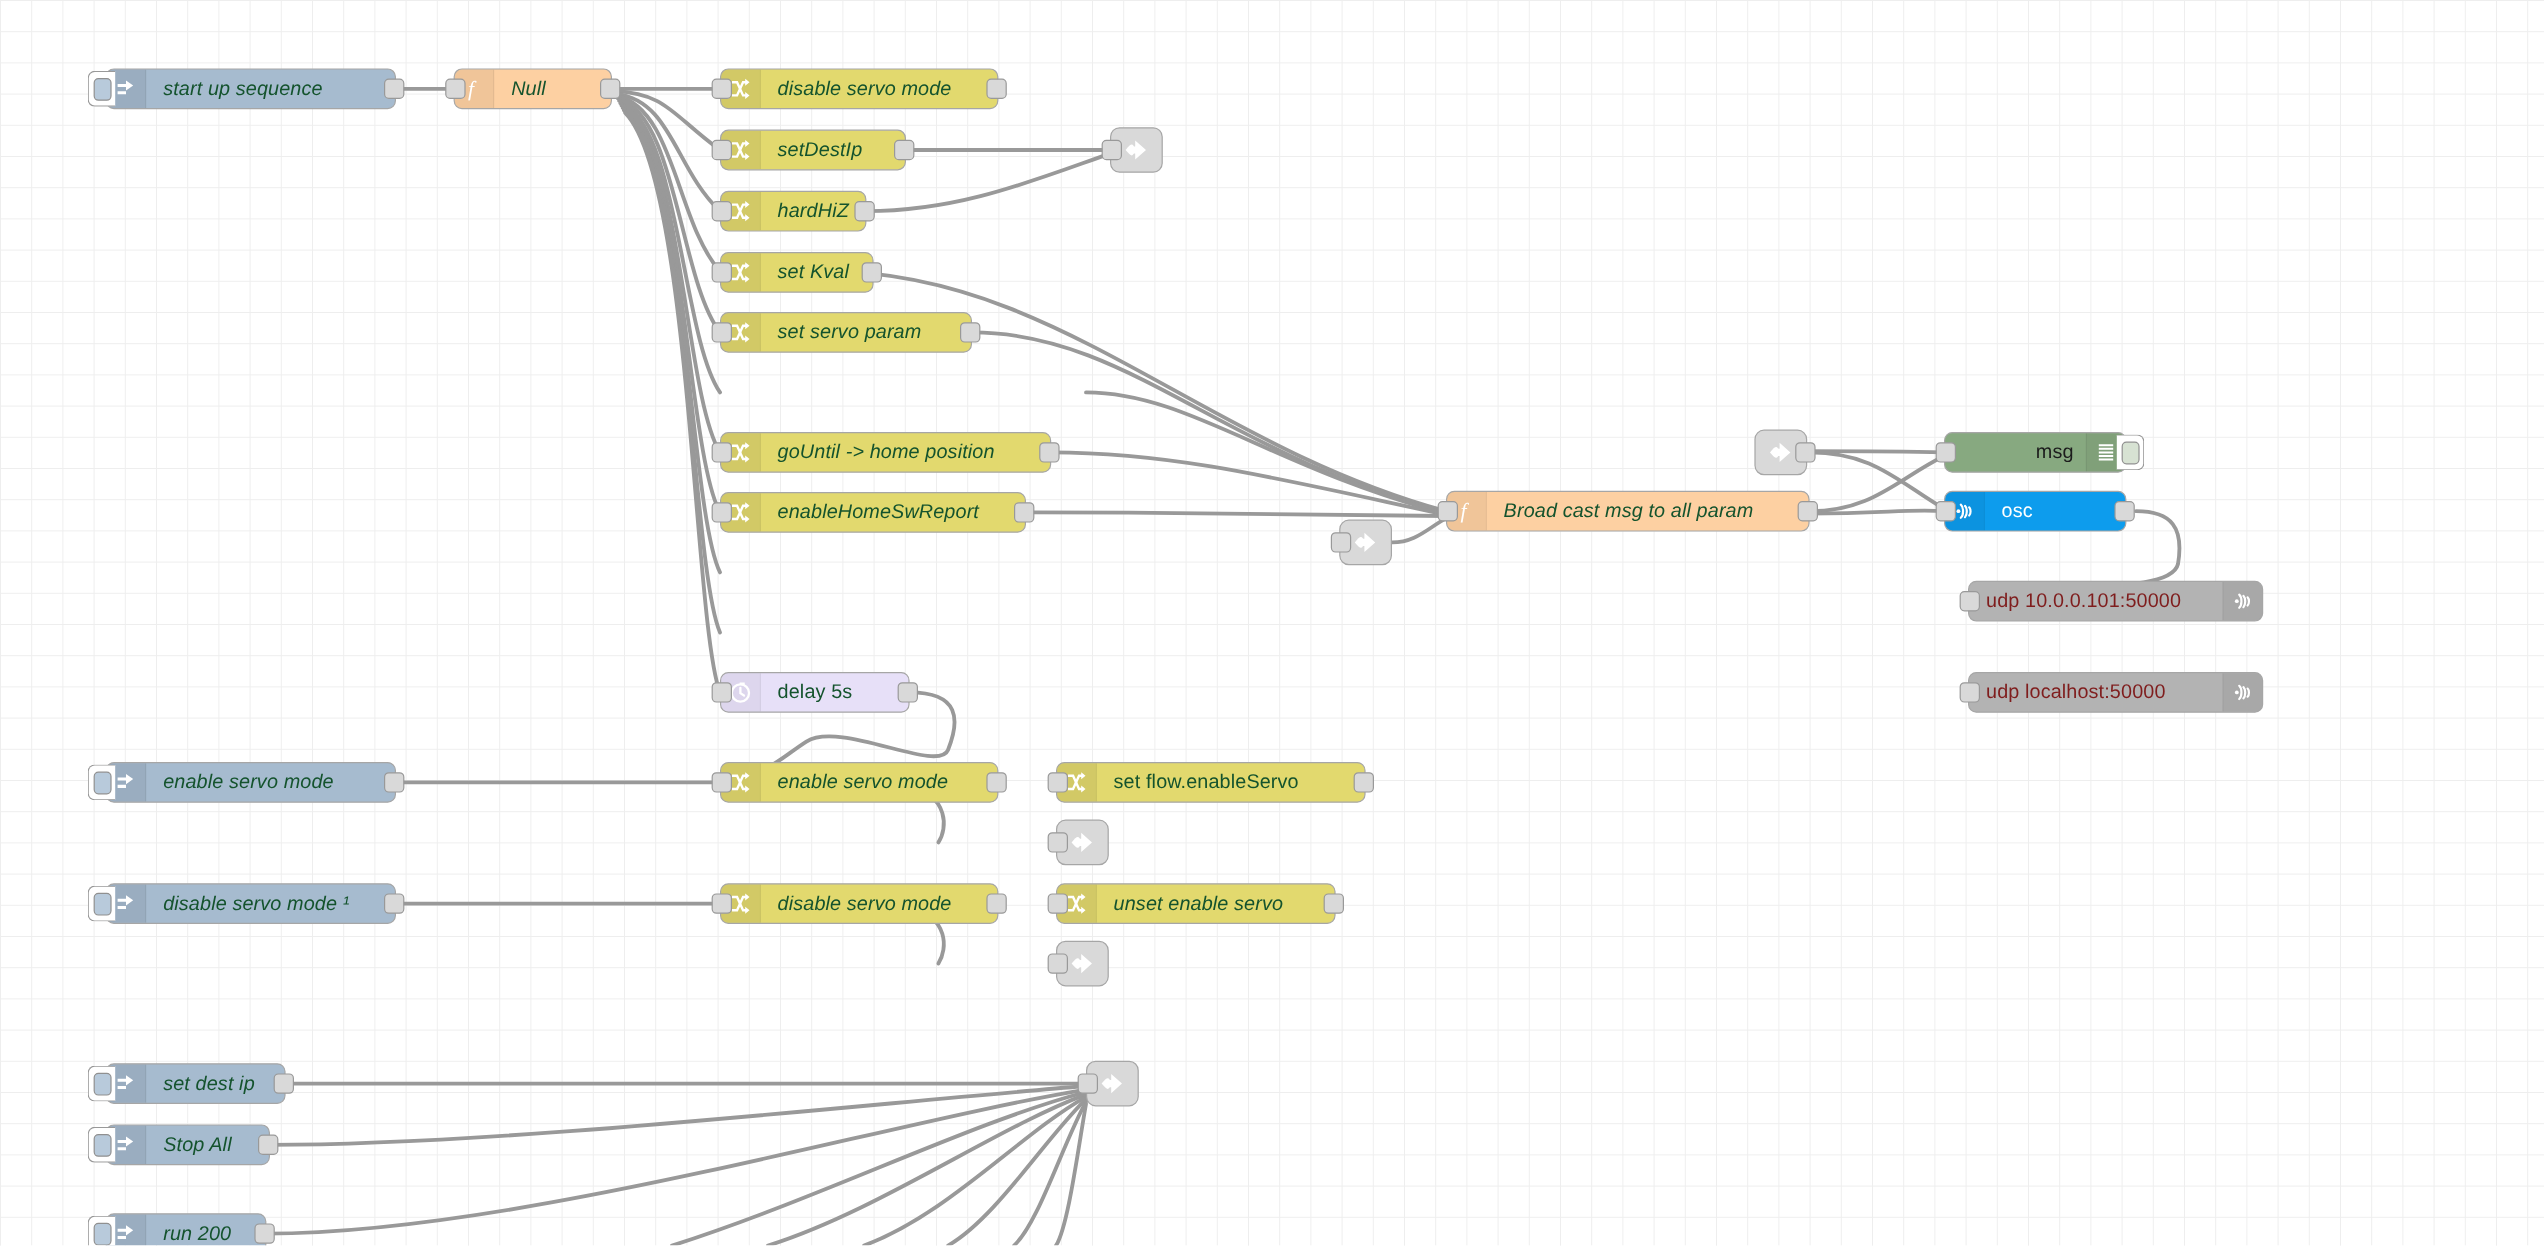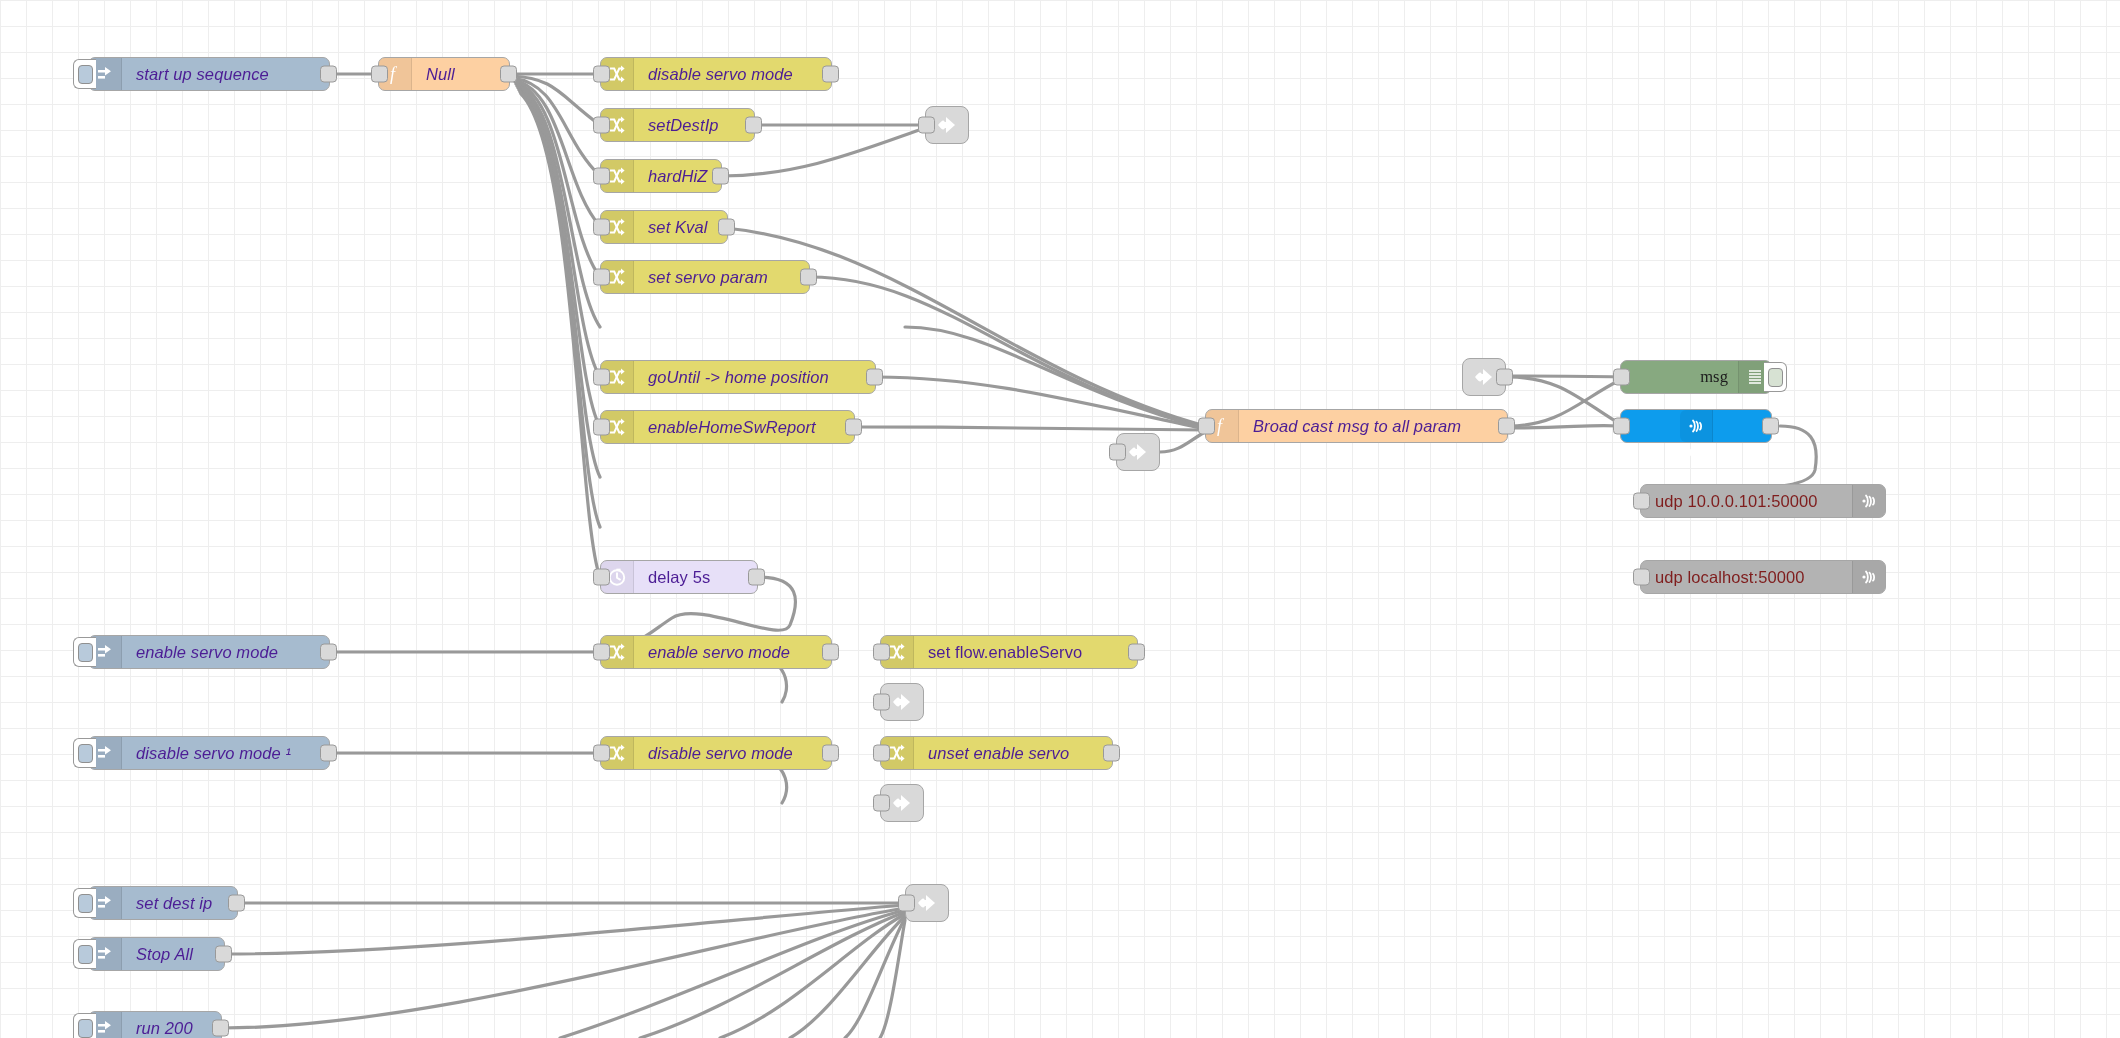--- a/index.html
+++ b/index.html
@@ -59,21 +59,21 @@
     justify-content: center;
     border-right: 1px solid rgba(0,0,0,0.09);
     border-radius: 6px 0 0 6px;
     background: rgba(0,0,0,0.055);
   }
   .node .label {
     flex: 1 1 auto;
     padding: 0 14px;
     font-size: 16.5px;
     font-style: italic;
-    color: #4c1d95;
+    color: #14532d;
     white-space: nowrap;
     letter-spacing: 0.1px;
   }
   .node .label.plain { font-style: normal; }
 
   
   .port {
     position: absolute;
     width: 15px;
     height: 15px;
@@ -89,21 +89,21 @@
 
   
   .n-inject { background: #a6bbcf; }
   .n-inject .icon-box { background: rgba(0,0,0,0.07); border-radius:6px 0 0 6px;}
   .n-function { background: #fdd0a2; }
   .n-function .icon-box { background: rgba(0,0,0,0.05); }
   .n-change { background: #e2d96e; }
   .n-change .icon-box { background: rgba(0,0,0,0.07); }
   .n-delay { background: #e7e0f8; }
   .n-delay .icon-box { background: rgba(0,0,0,0.045); }
-  .n-debug { background: #87a980; font-family: Liberation Serif, serif; }
+  .n-debug { background: #87a980; }
   .n-debug .label { font-style: normal; color:#1c1c1c; text-align:right; padding-right:10px;}
   .n-osc { background: #0d9ced; }
   .n-osc .label { font-style: normal; color: #ffffff; }
   .n-udp { background: #b3b3b3; }
   .n-udp .label { font-style: normal; color: #7f1d1d; text-align: left; }
   .n-link { background: #d9d9d9; }
 
   
   .inject-btn {
     position: absolute;
@@ -436,21 +436,21 @@
             <path d="M4 4h12M4 7h12M4 10h12M4 13h12M4 16h12"></path>
           </g>
         </svg>
     </span>
     <span class="debug-btn">
         <i></i>
       </span>
     <span class="port in"></span>
   </div>
 
-  <div class="node n-osc" style="left:1620px; top:409px; width:152px;flex-direction:column;">
+  <div class="node n-osc" style="left:1620px; top:409px; width:152px;">
     <span class="icon-box">
       <svg class="gi" width="20" height="20" viewBox="0 0 20 20">
           <g stroke="#fff" stroke-width="1.8" fill="none" stroke-linecap="round">
             <path d="M7 4.5c2.5 2.2 2.5 8.8 0 11"></path>
             <path d="M10.5 5.6c2 1.8 2 7.6 0 9.4"></path>
             <path d="M14 6.8c1.5 1.4 1.5 5.4 0 6.8"></path>
           </g>
           <circle cx="5" cy="10" r="1.6" fill="#fff"></circle>
         </svg>
     </span>

